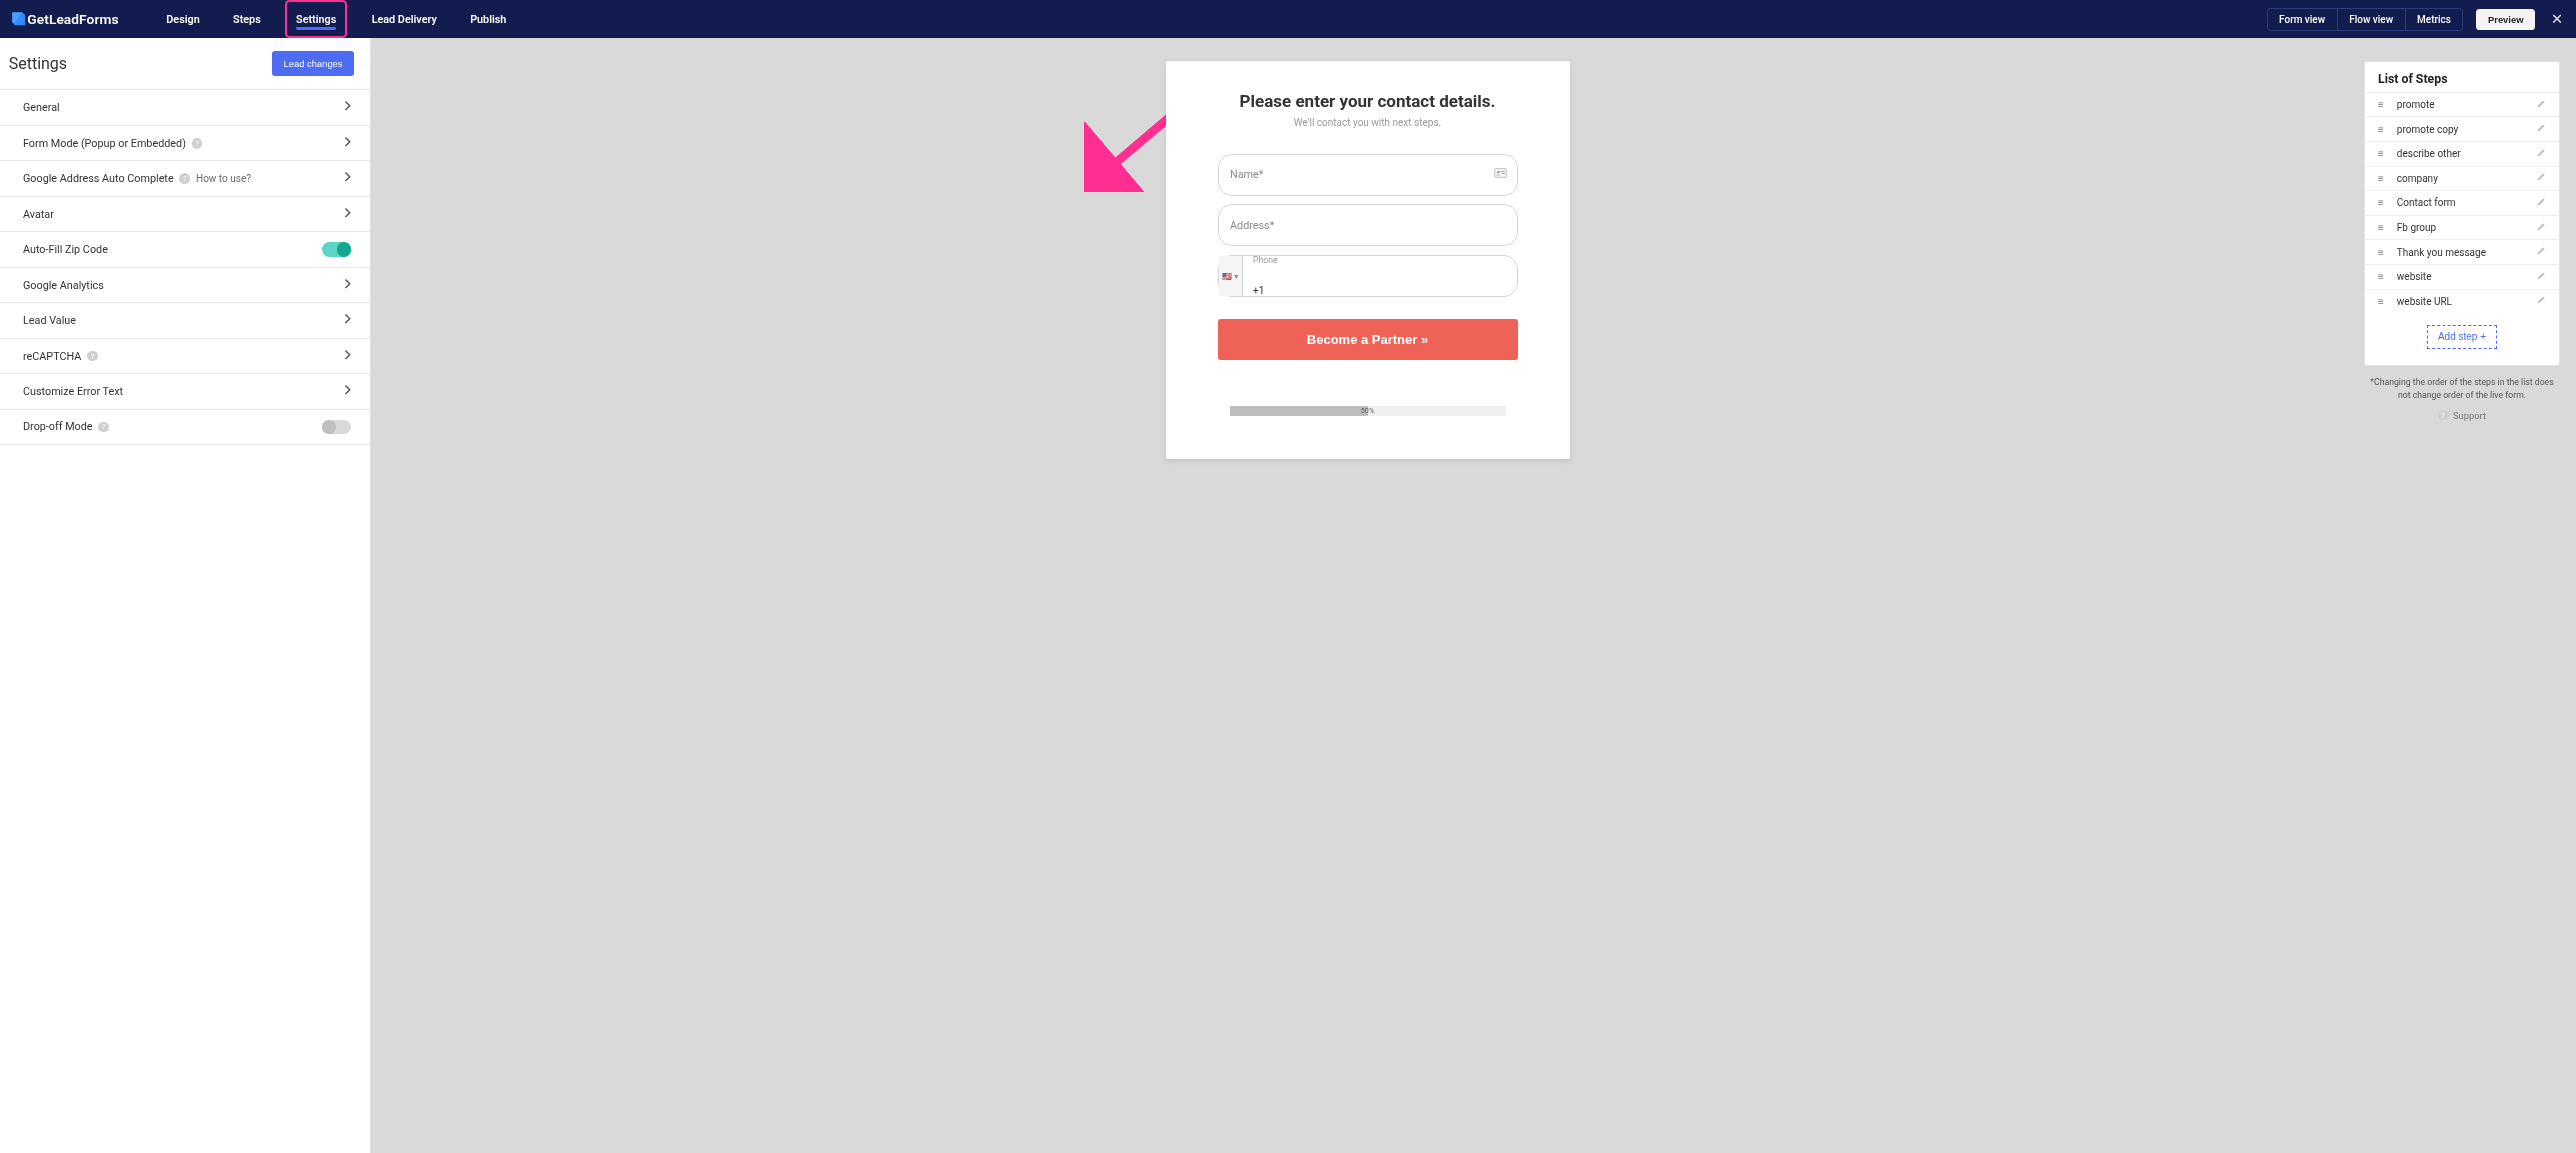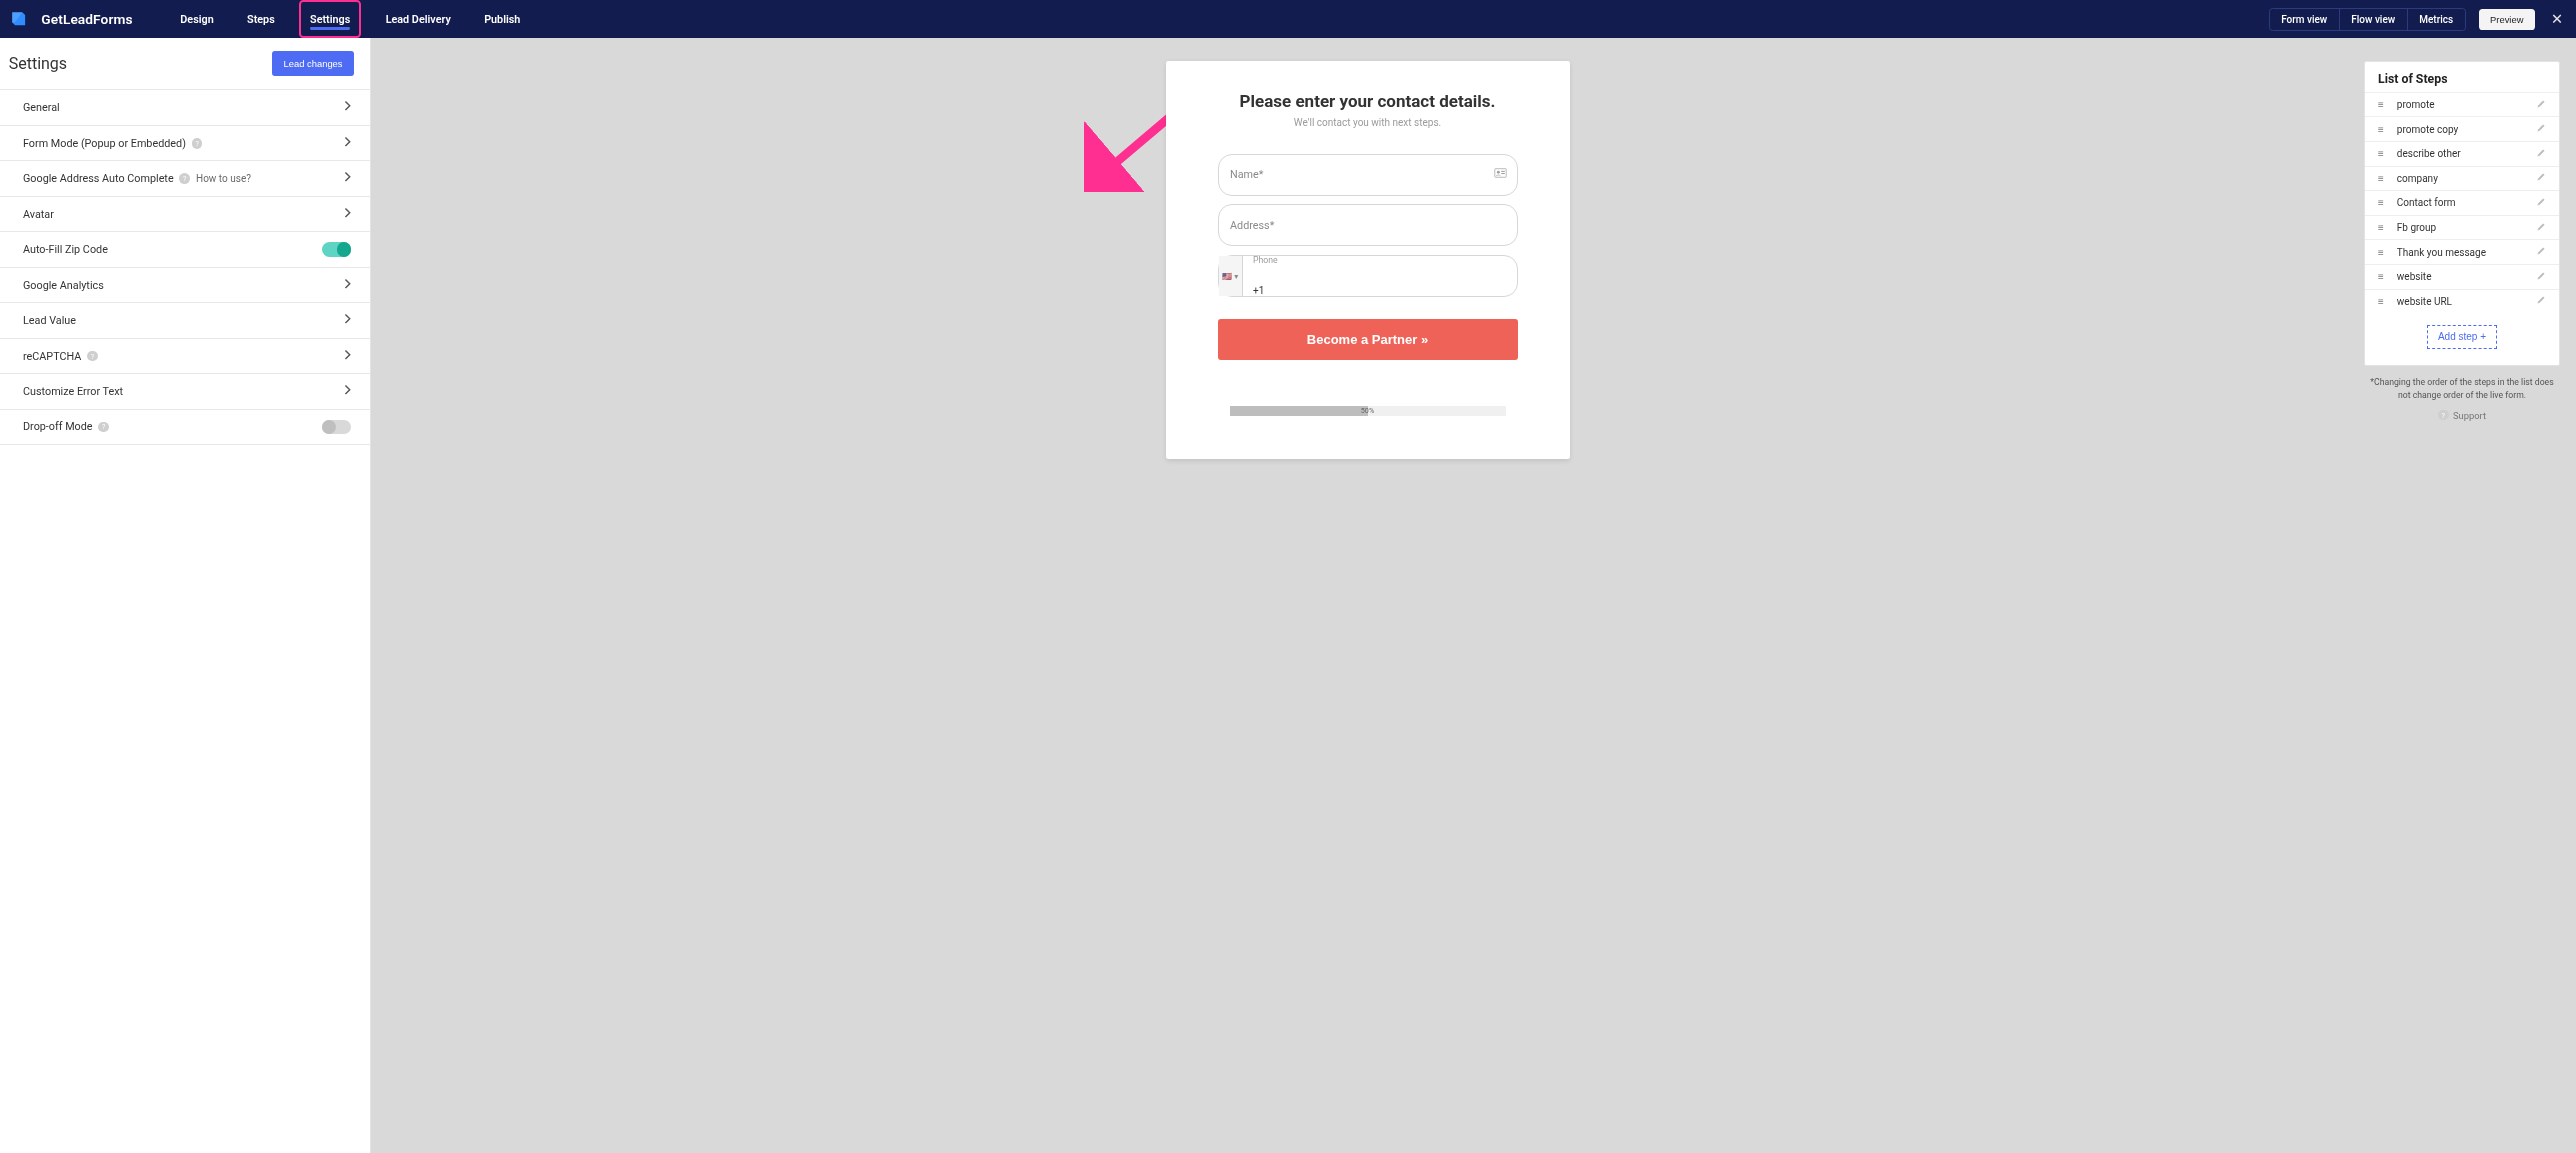--- a/index.html
+++ b/index.html
@@ -8,21 +8,21 @@
 
   
   .topbar {
     height: 38px;
     background: #131c4e;
     display: flex;
     align-items: center;
     padding: 0 13px 0 10px;
     color: #fff;
   }
-  .logo-wrap { display: flex; align-items: center; gap: 14px; margin-right: 39px; }
+  .logo-wrap { display: flex; align-items: center; gap: 0; margin-right: 39px; }
   .logo-icon { width: 17.3px; height: 17.3px; }
   .logo-text { font-size: 13.7px; font-weight: 600; letter-spacing: 0.1px; }
   .nav { display: flex; align-items: center; gap: 16px; }
   .nav-item {
     padding: 0 8.7px;
     font-size: 10.8px;
     font-weight: 600;
     position: relative;
     height: 38px;
     display: flex;
@@ -52,21 +52,21 @@
     cursor: pointer;
   }
   .view-tab:last-child { border-right: none; }
   .btn-preview {
     background: #f4f4f4;
     color: #222;
     border: none;
     border-radius: 3.6px;
     padding: 5px 11.5px;
     font-size: 9.4px;
-    font-weight: 400;
+    font-weight: 700;
     cursor: pointer;
   }
   .close-x {
     margin-left: 16px;
     font-size: 14.4px;
     cursor: pointer;
     color: #e3e3e3;
   }
 
   

